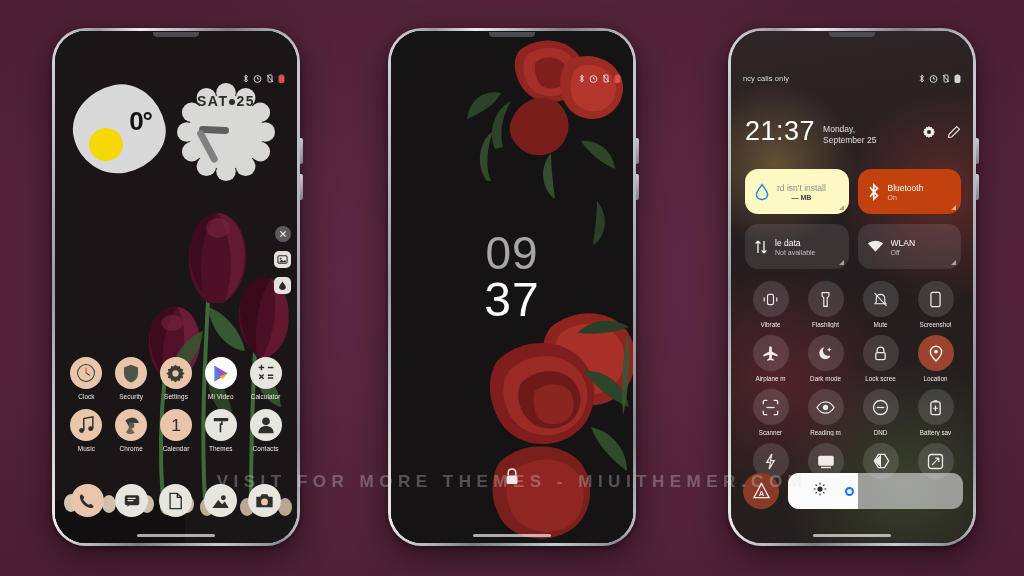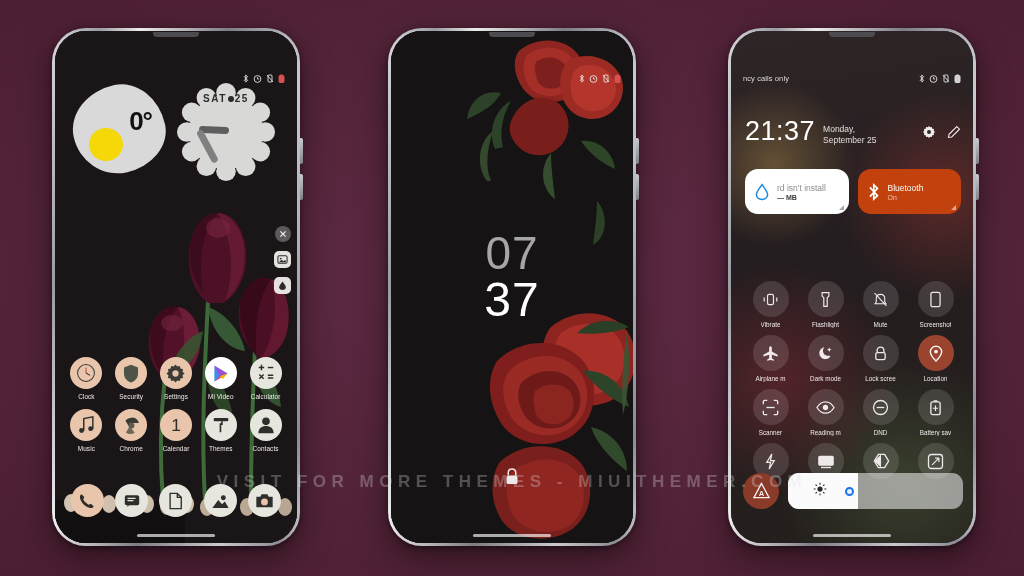--- a/index.html
+++ b/index.html
@@ -89,21 +89,21 @@
     letter-spacing: -1px; line-height: 1;
   }
 
   .w-clock {
     position: absolute; left: 122px; top: 4px;
     width: 98px; height: 98px;
   }
   .scallop { position: absolute; inset: 0; }
   .w-date {
     position: absolute; top: 10px; left: 0; right: 0;
-    text-align: center; font-size: 10px; font-weight: 700;
+    text-align: center; font-size: 14px; font-weight: 700;
     color: #2b2b2b; letter-spacing: 1.5px;
   }
   .w-date .dot {
     display: inline-block; width: 6px; height: 6px;
     border-radius: 50%; background: #2b2b2b;
     vertical-align: middle; margin: 0 1px 1px 1px;
   }
   .hand {
     position: absolute; border-radius: 4px; background: #6e6e6e;
     transform-origin: 100% 50%;
@@ -213,21 +213,21 @@
     position: absolute; left: 14px; right: 12px;
     display: flex; gap: 9px; z-index: 30;
   }
   #ccRow1 { top: 138px; }
   #ccRow2 { top: 193px; }
   .cc-big {
     flex: 1; height: 45px; border-radius: 13px;
     display: flex; align-items: center; gap: 7px;
     padding: 0 9px; position: relative; overflow: hidden;
   }
-  .cc-big.white { background: #ffffff; }
+  .cc-big.white { background: #fef9c3; text-align: center; }
   .cc-big.brown { background: #c2410c; }
   .cc-big.dark  { background: rgba(255,255,255,.10); }
   .cc-big-txt { min-width: 0; }
   .cc-big-t { font-size: 8.5px; color: #fff; white-space: nowrap; overflow: hidden; }
   .cc-big-s { font-size: 7px; color: rgba(255,255,255,.66); margin-top: 1px; white-space: nowrap; }
   .cc-big.white .cc-big-t { color: #8d8d8d; }
   .cc-big.white .cc-big-s { color: #3b3b3b; font-weight: 700; }
   .corner {
     position: absolute; right: 5px; bottom: 4px;
     width: 0; height: 0;
@@ -614,21 +614,21 @@
             <path d="M1 1 L7 8" stroke="#e6e6e6" stroke-width=".9"></path>
           </svg>
         <svg width="7" height="9" viewBox="0 0 7 9">
             <rect x="1" y="1.5" width="5" height="7" rx="1" stroke="#d95050" stroke-width=".9" fill="#d95050"></rect>
             <rect x="2.4" y=".4" width="2.2" height="1.1" fill="#d95050"></rect>
           </svg>
       </div>
     </div>
 
     <div class="lock-clock">
-      <div class="lc-h">07</div>
+      <div class="lc-h">09</div>
       <div class="lc-m">37</div>
     </div>
 
     <div class="lock-icon">
       <svg width="17" height="19" viewBox="0 0 18 20">
           <path d="M5 9 V6.4 C5 3.8 6.8 2 9 2 C11.2 2 13 3.8 13 6.4 V9" stroke="#efeaea" stroke-width="1.6" fill="none"></path>
           <rect x="3.2" y="9" width="11.6" height="9" rx="2" fill="#efeaea"></rect>
         </svg>
     </div>
 
@@ -698,20 +698,43 @@
             <path d="M2 4.4 L9.4 12.8 L5.8 16 V2 L9.4 5.2 L2 13.6" stroke="#fff" stroke-width="1.7" fill="none"></path>
           </svg>
         <div class="cc-big-txt">
           <div class="cc-big-t">Bluetooth</div>
           <div class="cc-big-s">On</div>
         </div>
         <div class="corner"></div>
       </div>
     </div>
 
+    <div class="cc-bigrow" id="ccRow2">
+      <div class="cc-big dark">
+        <svg width="14" height="18" viewBox="0 0 14 18">
+            <path d="M4 15 V3 M4 3 L1.6 5.6 M4 3 L6.4 5.6" stroke="#efeaea" stroke-width="1.4" fill="none"></path>
+            <path d="M10 3 V15 M10 15 L7.6 12.4 M10 15 L12.4 12.4" stroke="#efeaea" stroke-width="1.4" fill="none"></path>
+          </svg>
+        <div class="cc-big-txt">
+          <div class="cc-big-t">le data</div>
+          <div class="cc-big-s">Not available</div>
+        </div>
+        <div class="corner"></div>
+      </div>
+      <div class="cc-big dark">
+        <svg width="17" height="13" viewBox="0 0 18 13">
+            <path d="M1 3.2 C5.6 -.4 12.4 -.4 17 3.2 L9 12 Z" fill="#efeaea"></path>
+          </svg>
+        <div class="cc-big-txt">
+          <div class="cc-big-t">WLAN</div>
+          <div class="cc-big-s">Off</div>
+        </div>
+        <div class="corner"></div>
+      </div>
+    </div>
 
     <div class="cc-tiles">
       <div class="cc-tile">
         <div class="cc-circ">
             <svg width="17" height="17" viewBox="0 0 20 20">
               <rect x="6.5" y="4" width="7" height="12" rx="2" stroke="#efeaea" stroke-width="1.4" fill="none"></rect>
               <path d="M2.6 7.6 V12.4 M17.4 7.6 V12.4" stroke="#efeaea" stroke-width="1.4"></path>
             </svg>
           </div>
         <div class="cc-lb">Vibrate</div>

